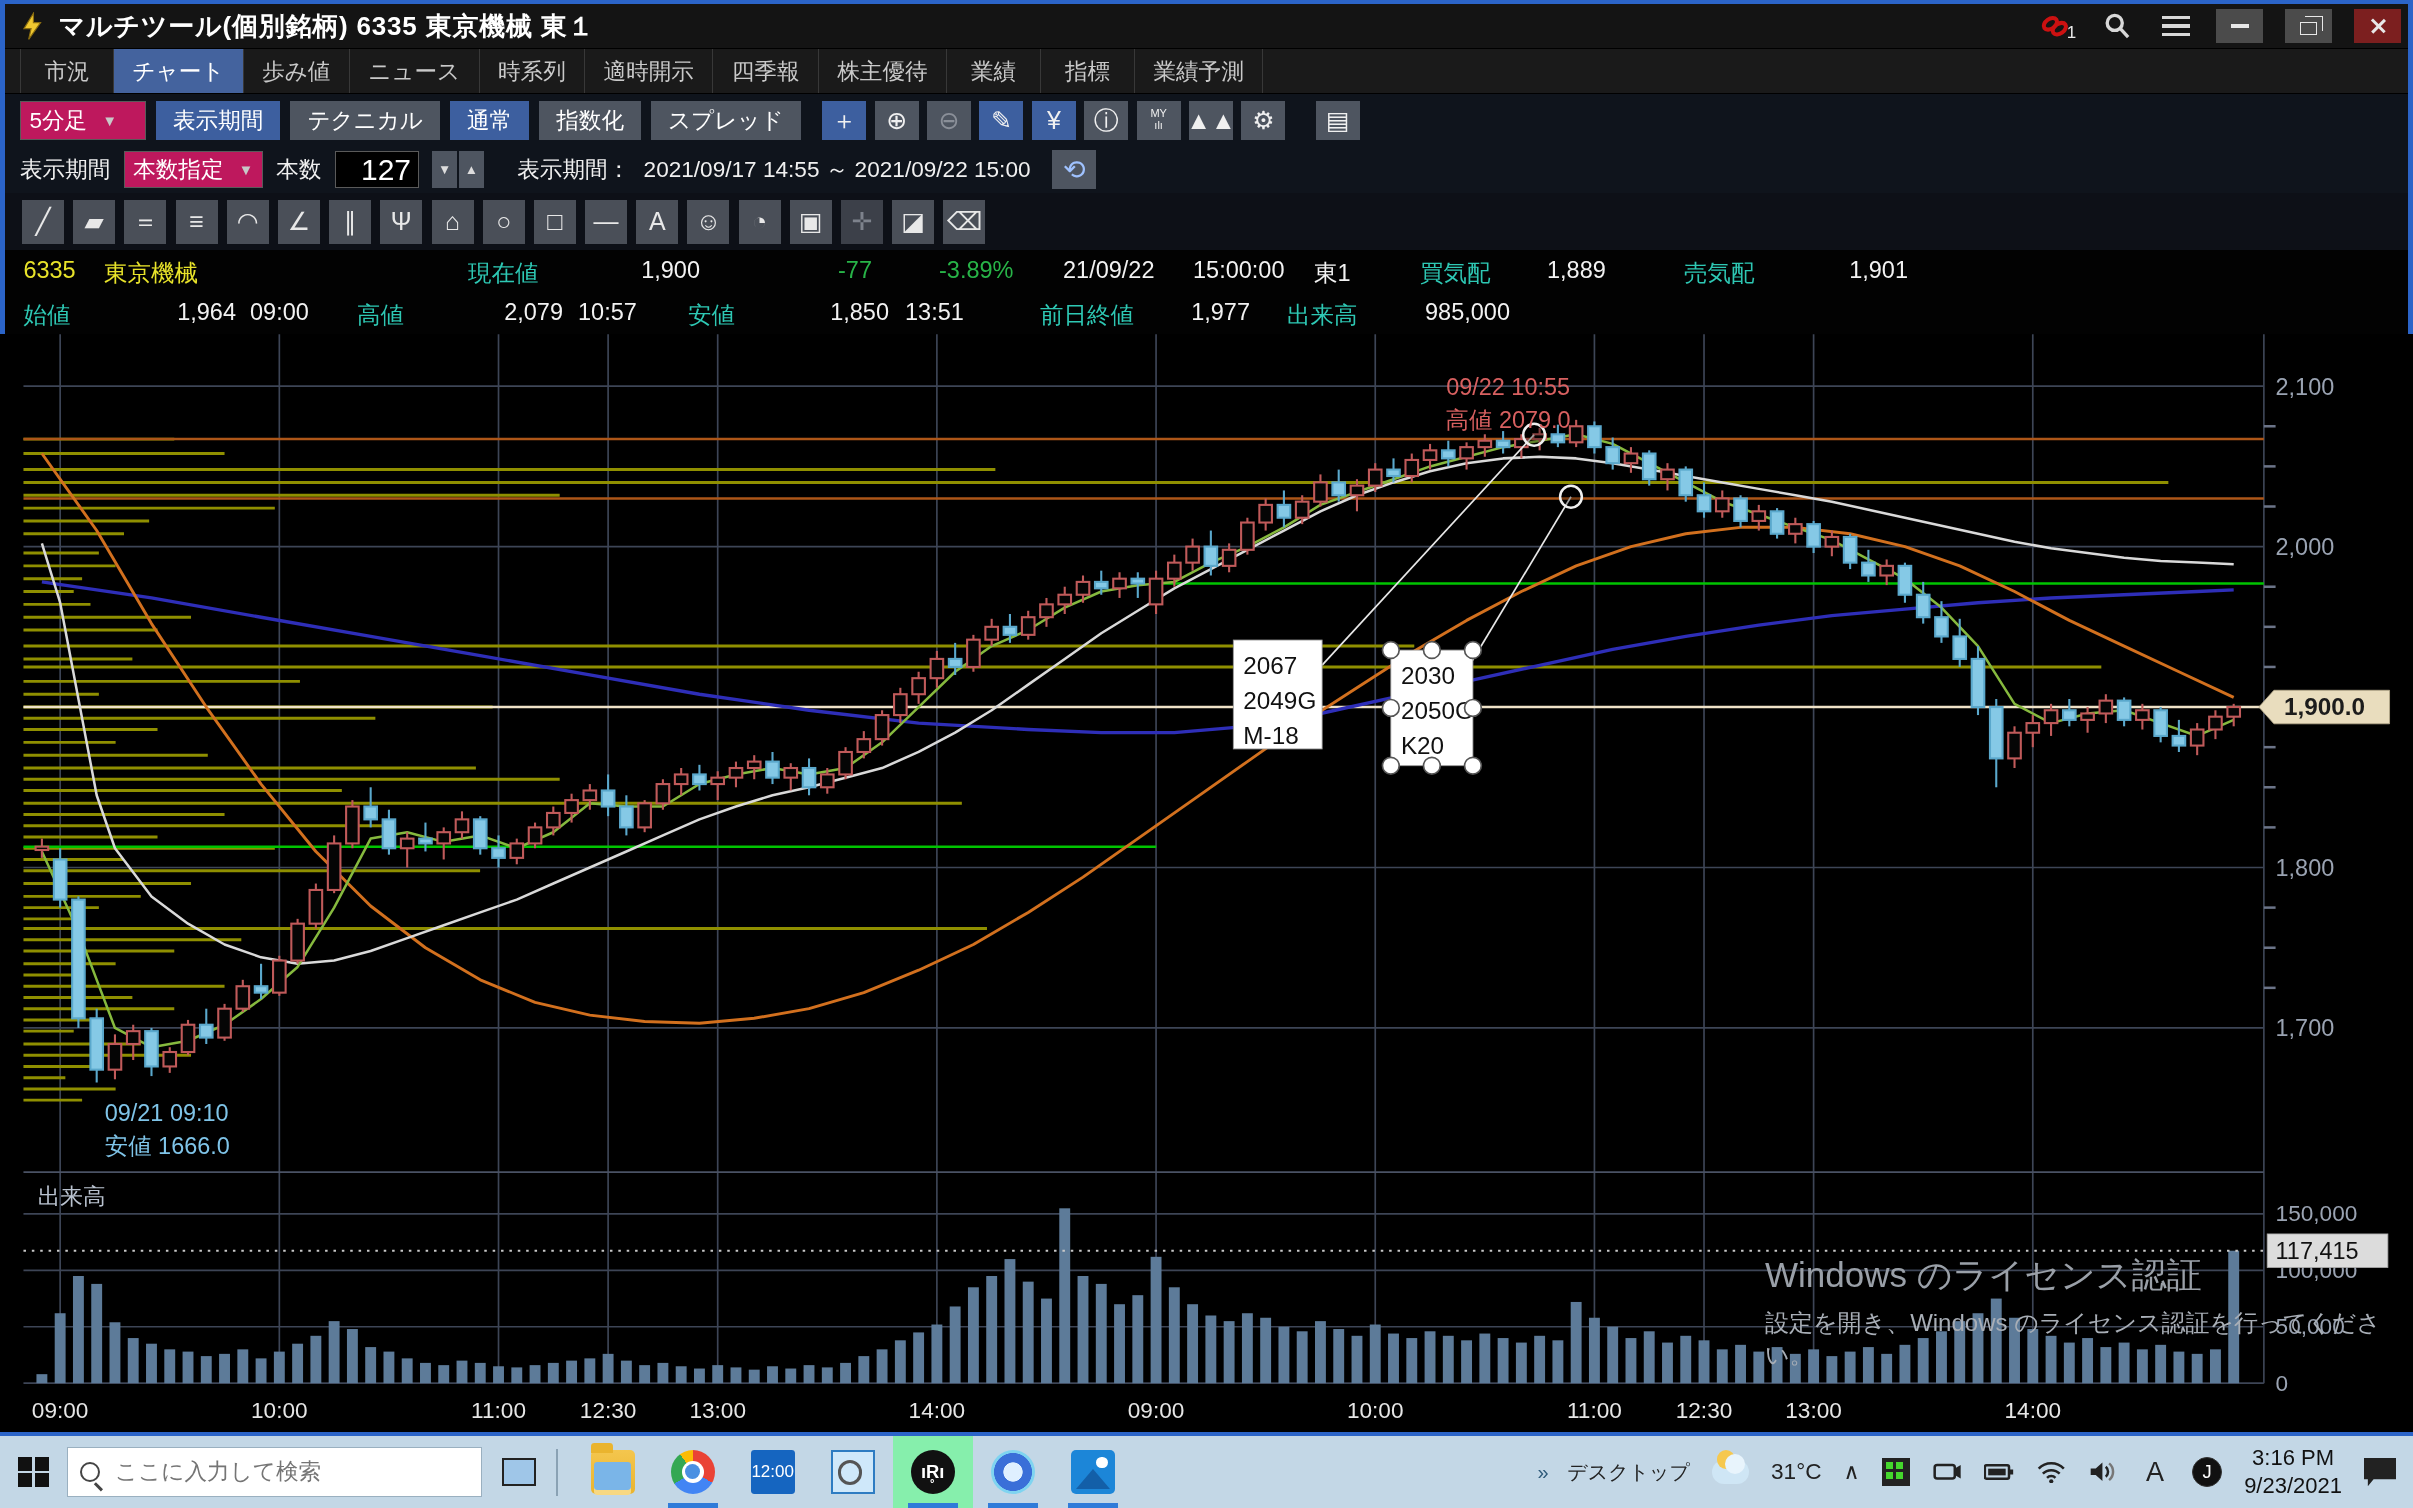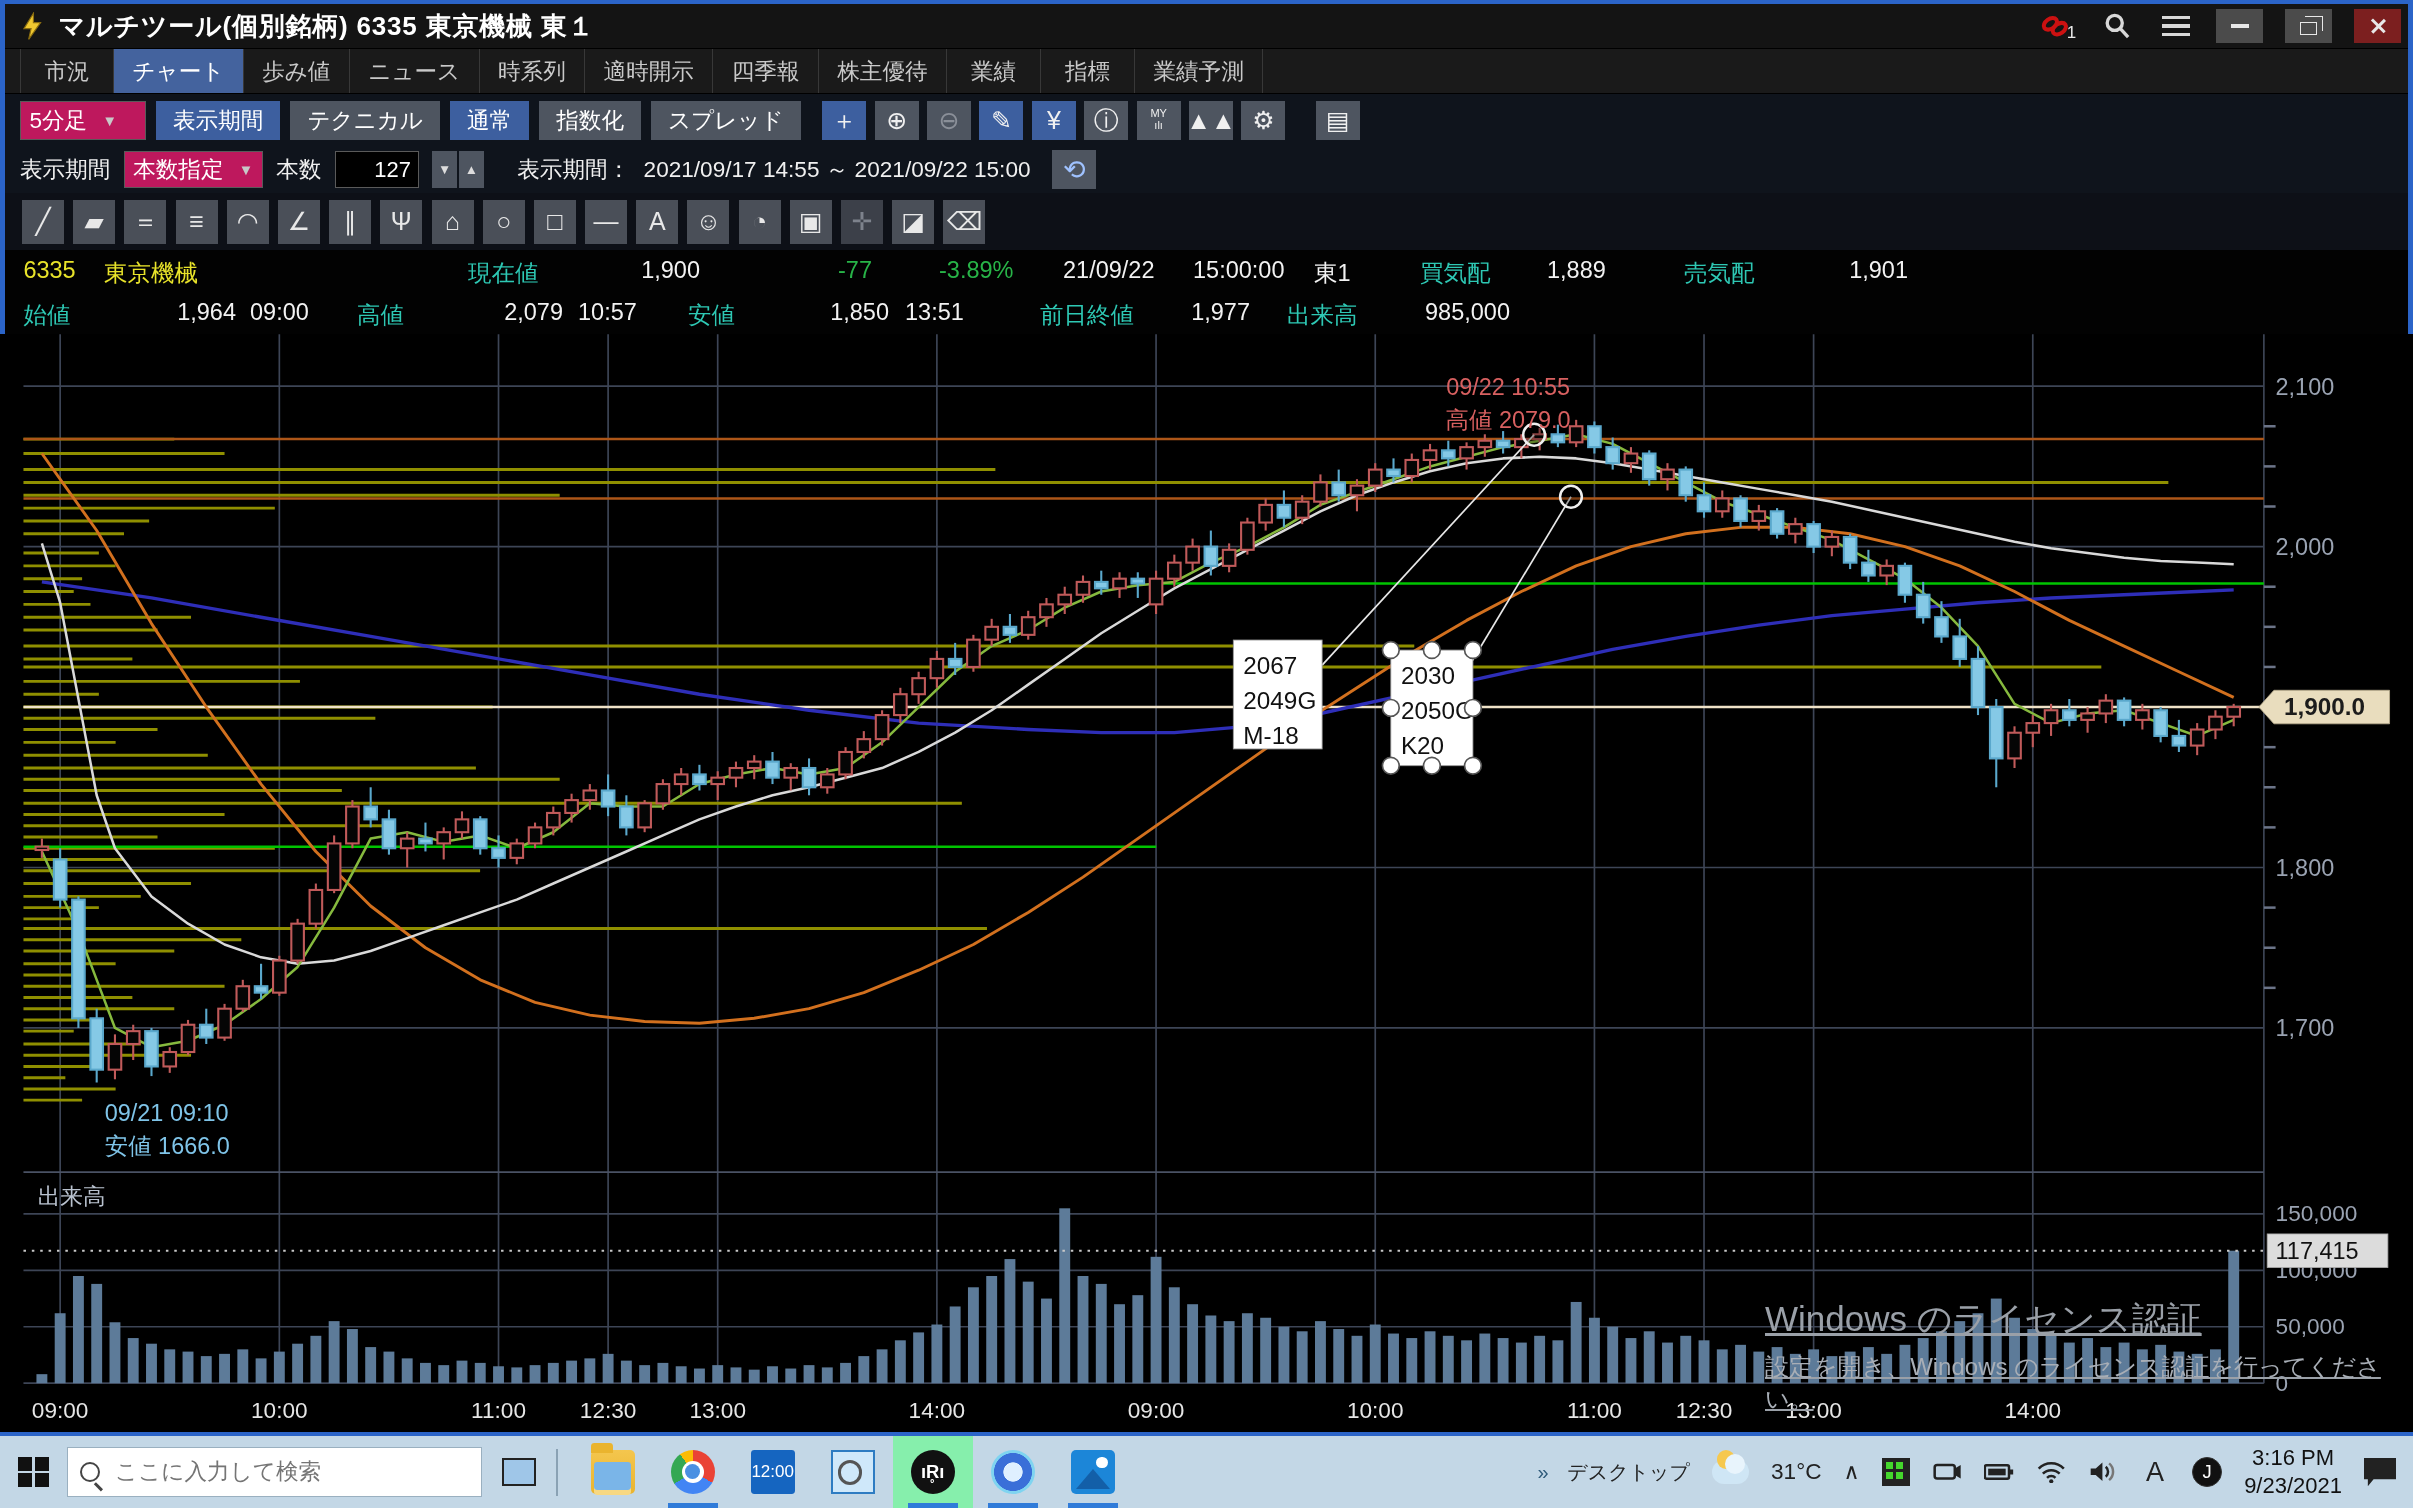--- a/index.html
+++ b/index.html
@@ -41,21 +41,21 @@
   .ddl{height:39px;background:#be185d;border:1.7px solid #5a5a5a;color:#fff;font-size:22.6px;display:flex;align-items:center;padding:0 8.4px;gap:15px;}
   .ddl .arr{color:#c8c8c8;font-size:15px;}
   .btn{height:39px;padding:0 17px;display:flex;align-items:center;justify-content:center;font-size:22.6px;color:#fff;background:#4e5560;}
   .btn.blue{background:#3d5f9f;}
   .iconbtn{width:44px;height:39px;display:flex;align-items:center;justify-content:center;font-size:25px;color:#f0f0f0;background:#4e5560;}
   .iconbtn.blue{background:#3d5f9f;}
   .iconbtn.dim{color:#8a8f98;}
   .iconbtn .stack{display:flex;flex-direction:column;align-items:center;line-height:11.7px;font-size:11px;}
   .tb2{position:absolute;left:5px;top:146px;width:2403px;height:47px;background:#0f141c;display:flex;align-items:center;gap:13.4px;padding-left:15px;font-size:22.6px;}
   .tb2 .lbl{color:#f0f0f0;}
-  .numbox{width:84px;height:37px;background:#000;border:1.7px solid #5a5a5a;color:#fff;font-size:22px;text-align:right;padding-right:6.7px;font-family:inherit;}
+  .numbox{width:84px;height:37px;background:#000;border:1.7px solid #5a5a5a;color:#fff;font-size:30px;text-align:right;padding-right:6.7px;font-family:inherit;}
   .spin{display:flex;gap:1.7px;}
   .spin i{width:25px;height:37px;background:#4e5560;color:#ddd;font-size:13.4px;display:flex;align-items:center;justify-content:center;font-style:normal;}
   .reload{width:44px;height:39px;background:#4e5560;color:#9fc2ff;font-size:27px;display:flex;align-items:center;justify-content:center;margin-left:8.4px;}
   
   .drawbar{position:absolute;left:5px;top:193px;width:2403px;height:57px;background:#0d1017;display:flex;align-items:center;gap:9.2px;padding-left:17px;}
   .tool{width:42px;height:44px;background:#4a4f58;color:#e8e8e8;font-size:25px;display:flex;align-items:center;justify-content:center;}
   .tool.dim{color:#7d828c;background:#3c4049;}
   
   .quote{position:absolute;left:5px;top:250px;width:2403px;height:84px;background:#020202;font-size:23.5px;}
   .quote span{position:absolute;white-space:nowrap;}
@@ -67,21 +67,21 @@
   #q-bid-label{left:1415px;top:6.7px;} #q-bid{left:1542px;top:6.7px;width:101px;text-align:left;}
   #q-ask-label{left:1679px;top:6.7px;} #q-ask{left:1802px;top:6.7px;width:101px;text-align:right;}
   #q-open-label{left:18.4px;top:49px;} #q-open{left:126px;top:49px;width:105px;text-align:right;} #q-open-t{left:245px;top:49px;}
   #q-high-label{left:352px;top:49px;} #q-high{left:453px;top:49px;width:105px;text-align:right;} #q-high-t{left:573px;top:49px;}
   #q-low-label{left:683px;top:49px;} #q-low{left:779px;top:49px;width:105px;text-align:right;} #q-low-t{left:900px;top:49px;}
   #q-prev-label{left:1035px;top:49px;} #q-prev{left:1144px;top:49px;width:101px;text-align:right;}
   #q-vol-label{left:1282px;top:49px;} #q-vol{left:1379px;top:49px;width:126px;text-align:right;}
   
   #chart-wrap{position:absolute;left:0px;top:334px;width:2413px;height:1098px;background:#000;}
   
-  .wm{position:absolute;left:1765px;top:1296px;color:#9aa0a8;pointer-events:none;text-decoration:underline;}
+  .wm{position:absolute;left:1765px;top:1252px;color:#9aa0a8;pointer-events:none;}
   .wm .l1{font-size:35px;}
   .wm .l2{font-size:24px;margin-top:8.4px;color:#a8aeb6;}
   
   .taskbar{position:absolute;left:0;top:1436px;width:2413px;height:72px;background:#c3d7e6;display:flex;align-items:center;}
   .startbtn{width:67px;height:72px;display:flex;align-items:center;justify-content:center;}
   .winlogo{display:grid;grid-template-columns:14.2px 14.2px;grid-template-rows:14.2px 14.2px;gap:2.5px;}
   .winlogo i{background:#111;}
   .searchbox{width:415px;height:50px;background:#fff;border:0.8px solid #9ab0c0;display:flex;align-items:center;gap:13.4px;padding:0 11.7px;}
   .searchbox input{border:none;outline:none;font-size:22.6px;color:#333;width:335px;background:transparent;font-family:inherit;}
   .mag{width:20px;height:20px;border:2.5px solid #444;border-radius:50%;position:relative;flex:0 0 auto;}

